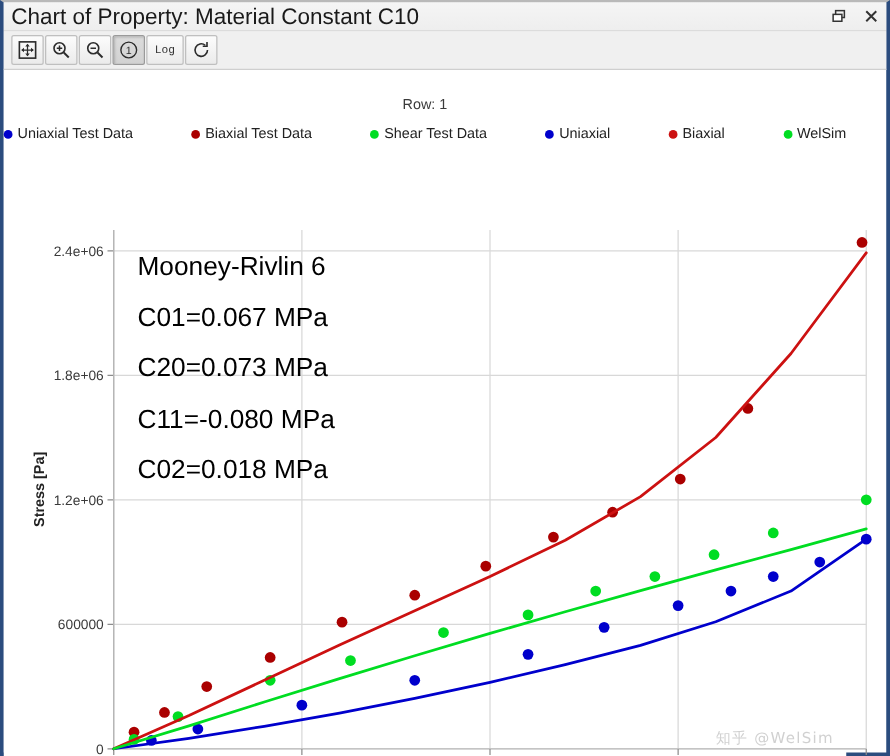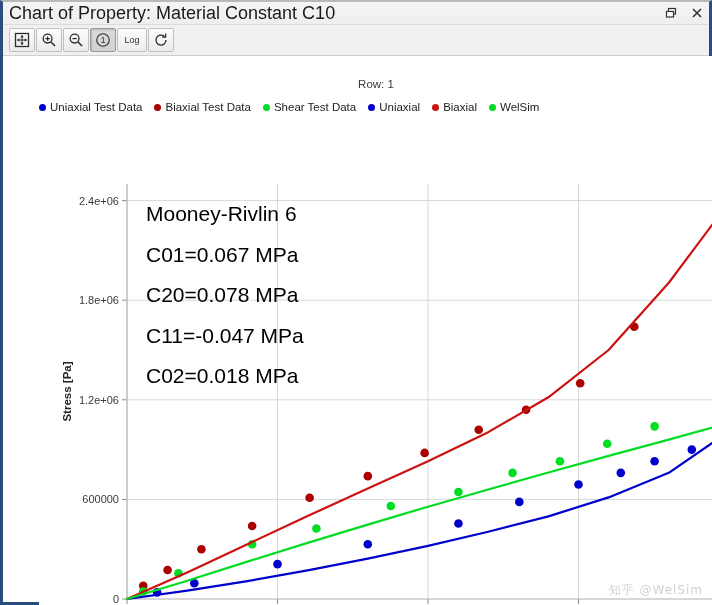--- a/index.html
+++ b/index.html
@@ -65,41 +65,40 @@
     color: #2c2c2c;
     font-size: 10px;
     box-sizing: border-box;
   }
   .tbtn.wide { width: 30px; }
   .tbtn.pressed {
     background: linear-gradient(#dcdcdc, #d2d2d2);
     border-color: #9a9a9a;
     box-shadow: inset 1px 1px 2px rgba(0,0,0,.18);
   }
-  .tbtn-label { font-size: 9px; color:#333; font-family:Liberation Sans, sans-serif; }
+  .tbtn-label { font-size: 9px; color:#333; font-family:Liberation Mono, monospace; }
   
   #chart-area {
     position: relative;
     width: 674px;
     height: 549px;
     background: #ffffff;
-    margin-left: 36px;
   }
   #row-label {
     position: absolute;
     top: 22px; left: 0; right: 0;
     text-align: center;
     font-size: 11.5px;
     color: #3a3a3a;
   }
   #legend {
     position: absolute;
     top: 45px; left: 0; right: 0;
     display: flex;
-    justify-content: flex-start;
+    justify-content: space-between;
     align-items: center;
     gap: 12px;
     font-size: 11.5px;
     color: #222;
   }
   .legend-entry { display: flex; align-items: center; gap: 4px; white-space: nowrap; }
   .legend-dot { width: 7px; height: 7px; border-radius: 50%; display:inline-block; }
   #plot-svg { position: absolute; left: 0; top: 0; }
   #annotation {
     position: absolute;
@@ -283,20 +282,20 @@
         <path d="M 88.00 543.00 L 148.20 534.70 L 208.40 525.07 L 268.60 514.45 L 328.80 502.66 L 389.00 489.88 L 449.20 475.77 L 509.40 460.33 L 569.60 441.41 L 629.80 416.84 L 690.00 375.34" fill="none" stroke="#0000cc" stroke-width="2.2" stroke-linejoin="round" stroke-linecap="round"></path>
         <path d="M 88.00 543.00 L 148.20 516.44 L 208.40 488.22 L 268.60 460.00 L 328.80 432.61 L 389.00 405.22 L 449.20 376.17 L 509.40 341.31 L 569.60 294.00 L 629.80 226.77 L 690.00 146.26" fill="none" stroke="#cc1111" stroke-width="2.2" stroke-linejoin="round" stroke-linecap="round"></path>
         <path d="M 88.00 543.00 L 148.20 524.74 L 208.40 505.65 L 268.60 486.89 L 328.80 468.63 L 389.00 450.70 L 449.20 433.44 L 509.40 416.51 L 569.60 399.91 L 629.80 383.64 L 690.00 367.04" fill="none" stroke="#00dd22" stroke-width="2.2" stroke-linejoin="round" stroke-linecap="round"></path>
         <text x="389" y="580" text-anchor="middle" class="axis-title">Strain</text>
         <text x="32" y="335.5" text-anchor="middle" class="axis-title" transform="rotate(-90 32 335.5)">Stress [Pa]</text>
       </svg>
 
     <div id="annotation">
         <div>Mooney-Rivlin 6</div>
         <div>C01=0.067 MPa</div>
-        <div>C20=0.078 MPa</div>
-        <div>C11=-0.047 MPa</div>
+        <div>C20=0.073 MPa</div>
+        <div>C11=-0.080 MPa</div>
         <div>C02=0.018 MPa</div>
       </div>
 
     <div id="watermark">知乎 @WelSim</div>
   </div>
 </div>
 
 </body></html>

